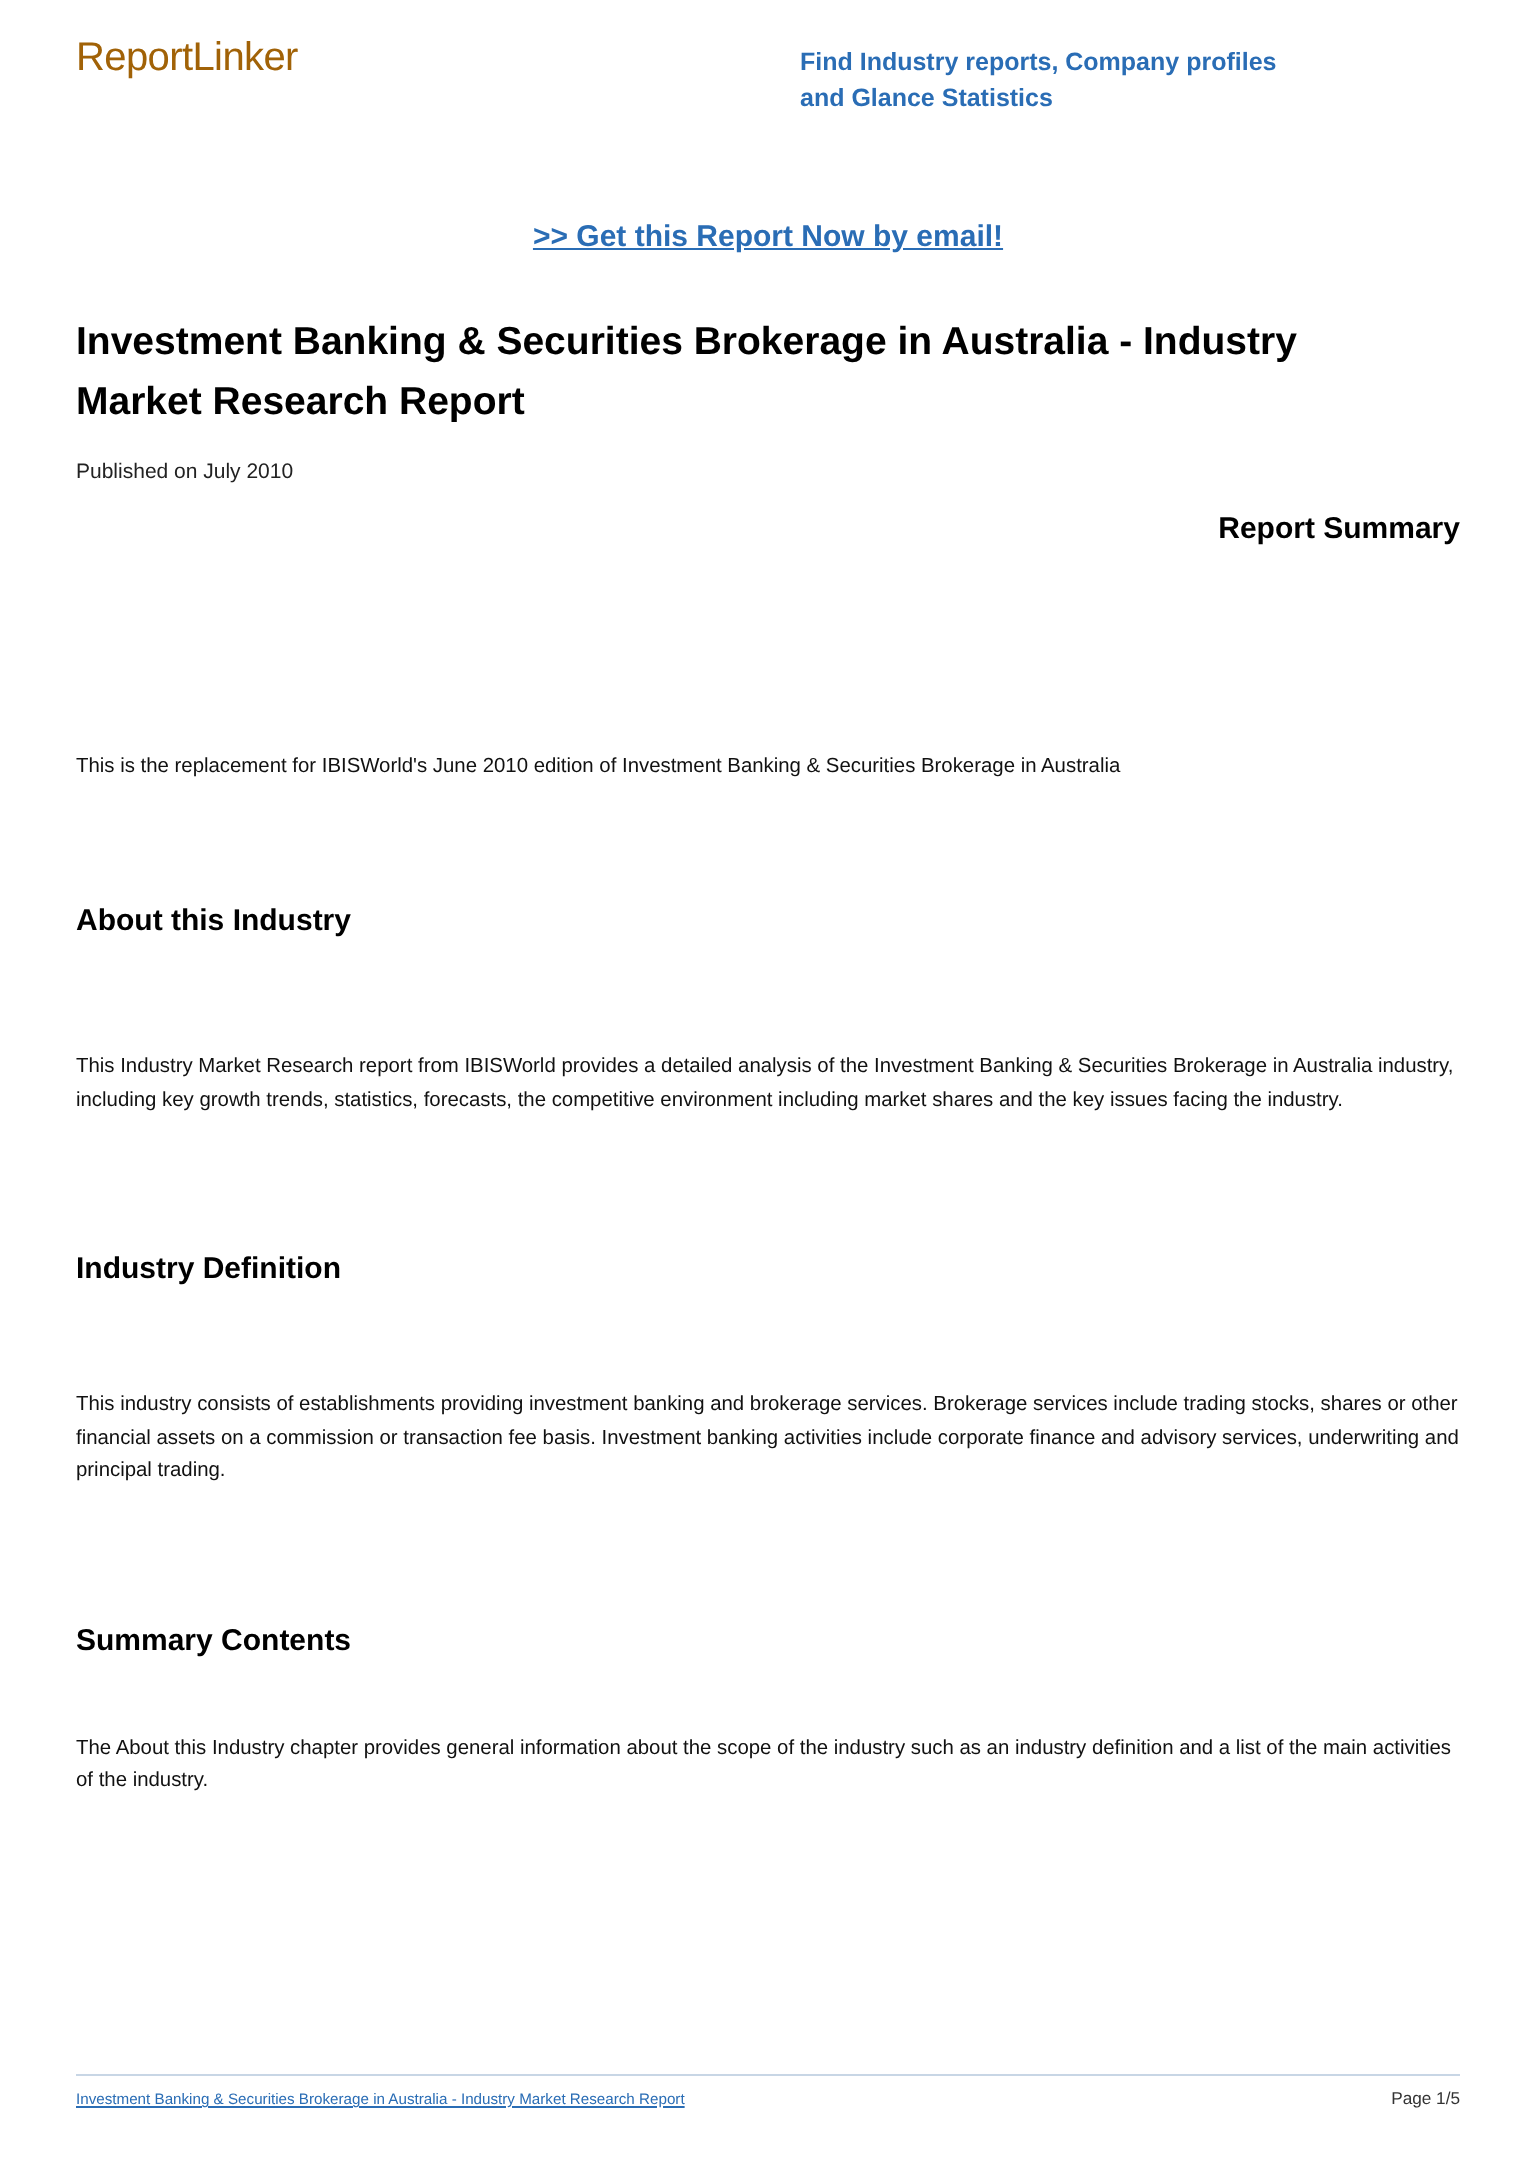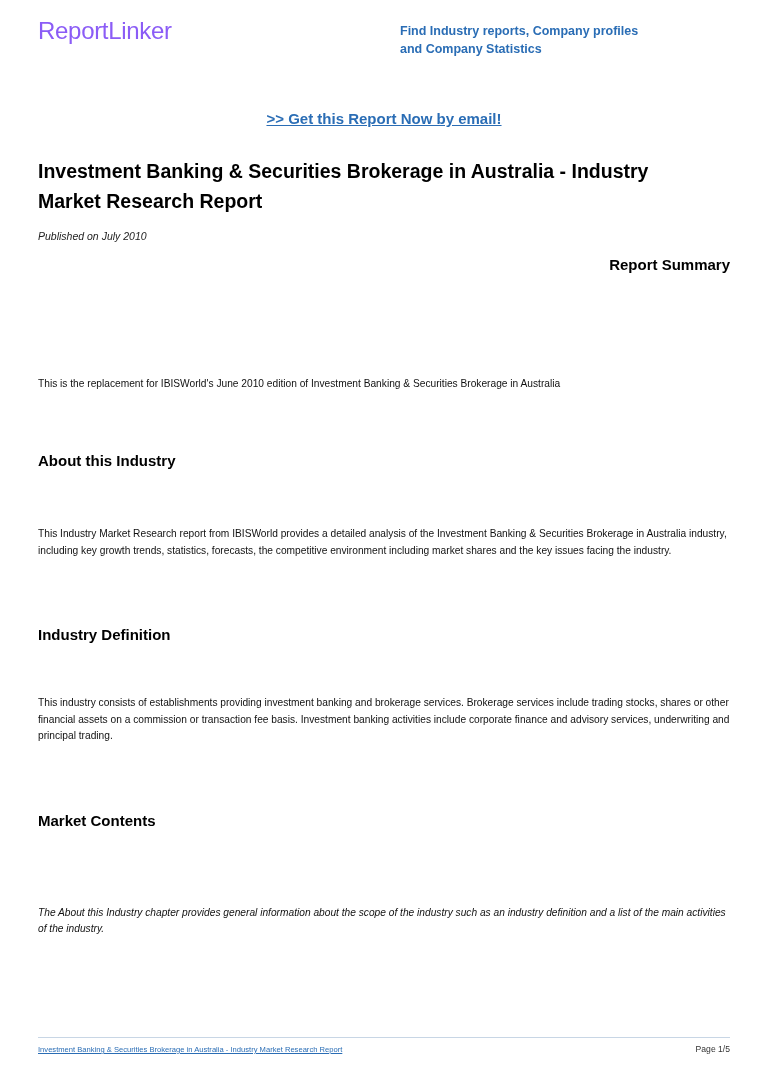--- a/index.html
+++ b/index.html
@@ -23,22 +23,22 @@
   }
 
   
   .header {
     display: flex;
     align-items: flex-start;
     justify-content: space-between;
     padding-top: 18px;
   }
   .brand {
-    font-size: 24px;
-    color: #8b5cf6;
+    font-size: 20px;
+    color: #a16207;
     letter-spacing: -0.3px;
     line-height: 1.1;
     white-space: nowrap;
   }
   .tagline {
     font-size: 12.5px;
     font-weight: bold;
     color: #2a6db5;
     line-height: 1.45;
     padding-top: 4px;
@@ -66,21 +66,20 @@
     line-height: 1.55;
     text-align: justify;
     text-justify: inter-word;
     color: #000;
   }
   .doc-title .line2 { text-align: left; }
 
   .published {
     margin-top: 13px;
     font-size: 10.5px;
-    font-style: italic;
     color: #222;
   }
 
   .summary-head {
     margin-top: 14px;
     text-align: right;
     font-size: 15px;
     font-weight: bold;
   }
 
@@ -96,21 +95,21 @@
     font-size: 15px;
     font-weight: bold;
     color: #000;
   }
   .sh-about { margin-top: 60px; }
   .sh-def   { margin-top: 67px; }
   .sh-cont  { margin-top: 67px; }
 
   .p-about { margin-top: 57px; }
   .p-def   { margin-top: 52px; }
-  .p-cont1 { margin-top: 76px; font-style: italic; }
+  .p-cont1 { margin-top: 38px; }
   .p-cont2 { margin-top: 43px; }
 
   
   .footer {
     position: absolute;
     left: 38px;
     right: 38px;
     bottom: 33px;
   }
   .footer-rule {
@@ -135,21 +134,21 @@
 </style>
 </head>
 <body>
 
 <div class="page">
 
   <div class="header">
     <div class="brand">ReportLinker</div>
     <div class="tagline">
       <div>Find Industry reports, Company profiles</div>
-      <div>and Company Statistics</div>
+      <div>and Glance Statistics</div>
     </div>
   </div>
 
   <div class="getreport-wrap">
     <span class="getreport">&gt;&gt; Get this Report Now by email!</span>
   </div>
 
   <div class="doc-title">
     <div>Investment Banking &amp; Securities Brokerage in Australia - Industry</div>
     <div class="line2">Market Research Report</div>
@@ -160,21 +159,21 @@
   <div class="summary-head">Report Summary</div>
 
   <div class="para replacement">This is the replacement for IBISWorld's June 2010 edition of Investment Banking &amp; Securities Brokerage in Australia</div>
 
   <div class="section-head sh-about">About this Industry</div>
   <div class="para p-about">This Industry Market Research report from IBISWorld provides a detailed analysis of the Investment Banking &amp; Securities Brokerage in Australia industry, including key growth trends, statistics, forecasts, the competitive environment including market shares and the key issues facing the industry.</div>
 
   <div class="section-head sh-def">Industry Definition</div>
   <div class="para p-def">This industry consists of establishments providing investment banking and brokerage services. Brokerage services include trading stocks, shares or other financial assets on a commission or transaction fee basis.  Investment banking activities include corporate finance and advisory services, underwriting and principal trading.</div>
 
-  <div class="section-head sh-cont">Market Contents</div>
+  <div class="section-head sh-cont">Summary Contents</div>
   <div class="para p-cont1">The About this Industry chapter provides general information about the scope of the industry such as an industry definition and a list of the main activities of the industry.</div>
 
   <div class="footer">
     <div class="footer-rule"></div>
     <div class="footer-row">
       <span class="footer-left">Investment Banking &amp; Securities Brokerage in Australia - Industry Market Research Report</span>
       <span class="footer-right">Page 1/5</span>
     </div>
   </div>
 

